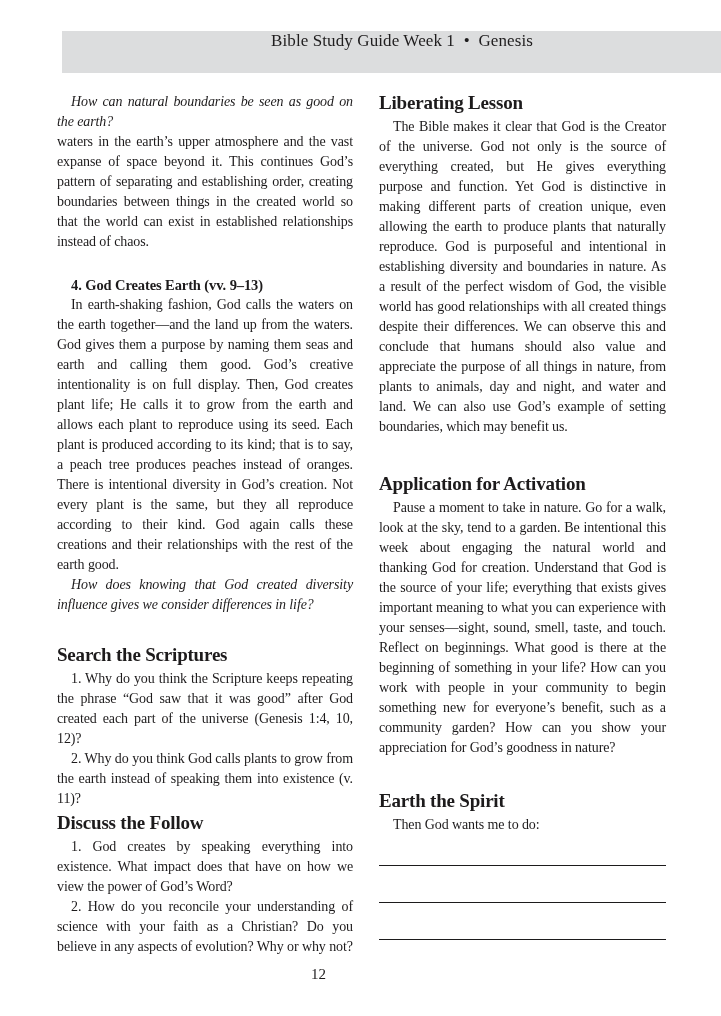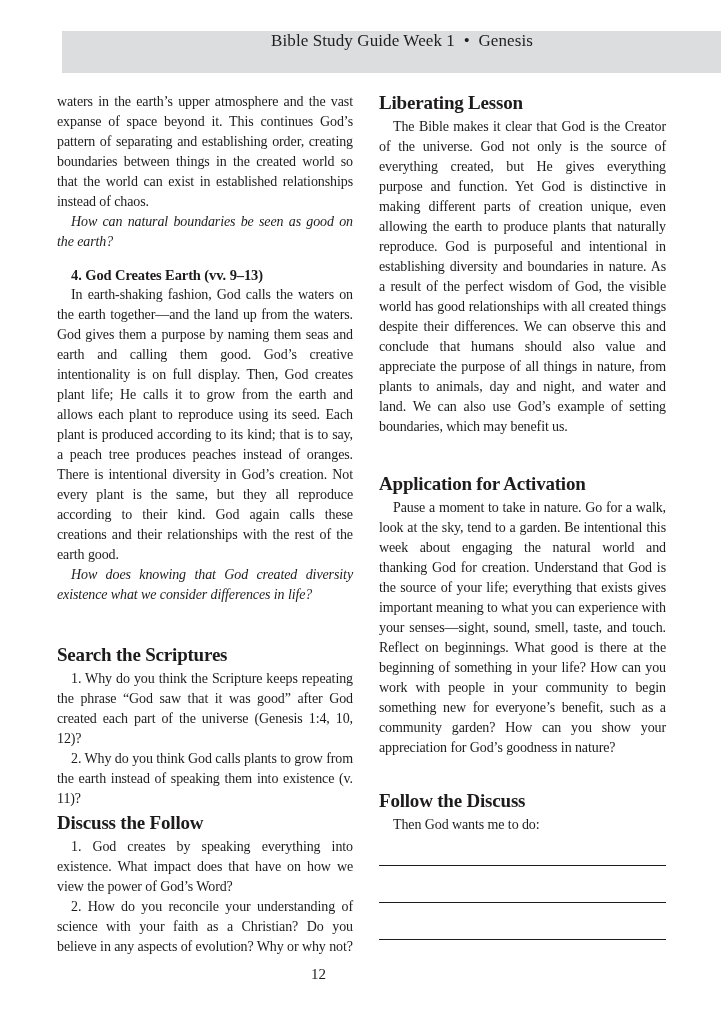--- a/index.html
+++ b/index.html
@@ -45,28 +45,28 @@
 
 <div class="page">
 
   <header class="header-bar">
     <span class="header-title">Bible Study Guide Week 1 &nbsp;•&nbsp; Genesis</span>
   </header>
 
   <div class="col col-left">
 
     <section class="sec" style="top:2px">
+      <p class="body italic indent">How can natural boundaries be seen as good on the earth?</p>
       <p class="body">waters in the earth’s upper atmosphere and the vast expanse of space beyond it. This continues God’s pattern of separating and establishing order, creating boundaries between things in the created world so that the world can exist in established relationships instead of chaos.</p>
-      <p class="body italic indent">How can natural boundaries be seen as good on the earth?</p>
     </section>
 
-    <section class="sec" style="top:175px">
+    <section class="sec" style="top:185px">
       <h3 class="subhead">4. God Creates Earth (vv. 9–13)</h3>
       <p class="body indent">In earth-shaking fashion, God calls the waters on the earth together—and the land up from the waters. God gives them a purpose by naming them seas and earth and calling them good. God’s creative intentionality is on full display. Then, God creates plant life; He calls it to grow from the earth and allows each plant to reproduce using its seed. Each plant is produced according to its kind; that is to say, a peach tree produces peaches instead of oranges. There is intentional diversity in God’s creation. Not every plant is the same, but they all reproduce according to their kind. God again calls these creations and their relationships with the rest of the earth good.</p>
-      <p class="body italic indent">How does knowing that God created diversity existence what we consider differences in life?</p>
+      <p class="body italic indent">How does knowing that God created diversity influence gives we consider differences in life?</p>
     </section>
 
     <section class="sec" style="top:554px">
       <h2 class="sechead">Search the Scriptures</h2>
       <p class="body indent">1. Why do you think the Scripture keeps repeating the phrase “God saw that it was good” after God created each part of the universe (Genesis 1:4, 10, 12)?</p>
       <p class="body indent">2. Why do you think God calls plants to grow from the earth instead of speaking them into existence (v. 11)?</p>
     </section>
 
     <section class="sec" style="top:722px">
       <h2 class="sechead">Discuss the Follow</h2>
@@ -82,21 +82,21 @@
       <h2 class="sechead">Liberating Lesson</h2>
       <p class="body indent">The Bible makes it clear that God is the Creator of the universe. God not only is the source of everything created, but He gives everything purpose and function. Yet God is distinctive in making different parts of creation unique, even allowing the earth to produce plants that naturally reproduce. God is purposeful and intentional in establishing diversity and boundaries in nature. As a result of the perfect wisdom of God, the visible world has good relationships with all created things despite their differences. We can observe this and conclude that humans should also value and appreciate the purpose of all things in nature, from plants to animals, day and night, and water and land. We can also use God’s example of setting boundaries, which may benefit us.</p>
     </section>
 
     <section class="sec" style="top:383px">
       <h2 class="sechead">Application for Activation</h2>
       <p class="body indent">Pause a moment to take in nature. Go for a walk, look at the sky, tend to a garden. Be intentional this week about engaging the natural world and thanking God for creation. Understand that God is the source of your life; everything that exists gives important meaning to what you can experience with your senses—sight, sound, smell, taste, and touch. Reflect on beginnings. What good is there at the beginning of something in your life? How can you work with people in your community to begin something new for everyone’s benefit, such as a community garden? How can you show your appreciation for God’s goodness in nature?</p>
     </section>
 
     <section class="sec" style="top:700px">
-      <h2 class="sechead">Follow the Discuss</h2>
+      <h2 class="sechead">Earth the Spirit</h2>
       <p class="body indent">Then God wants me to do:</p>
     </section>
 
     <div class="write-line" style="top:775px"></div>
     <div class="write-line" style="top:812px"></div>
     <div class="write-line" style="top:849px"></div>
 
   </div>
 
   <footer class="footer-num">12</footer>

